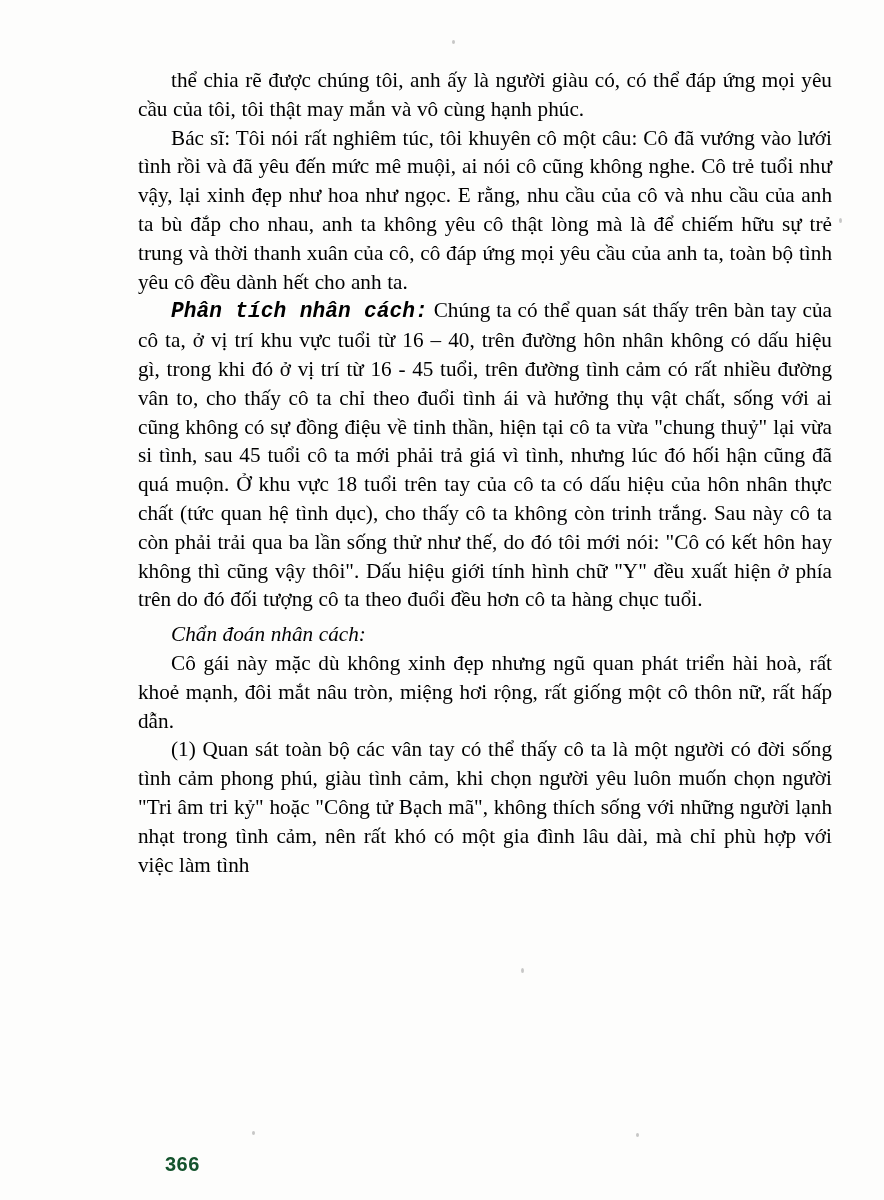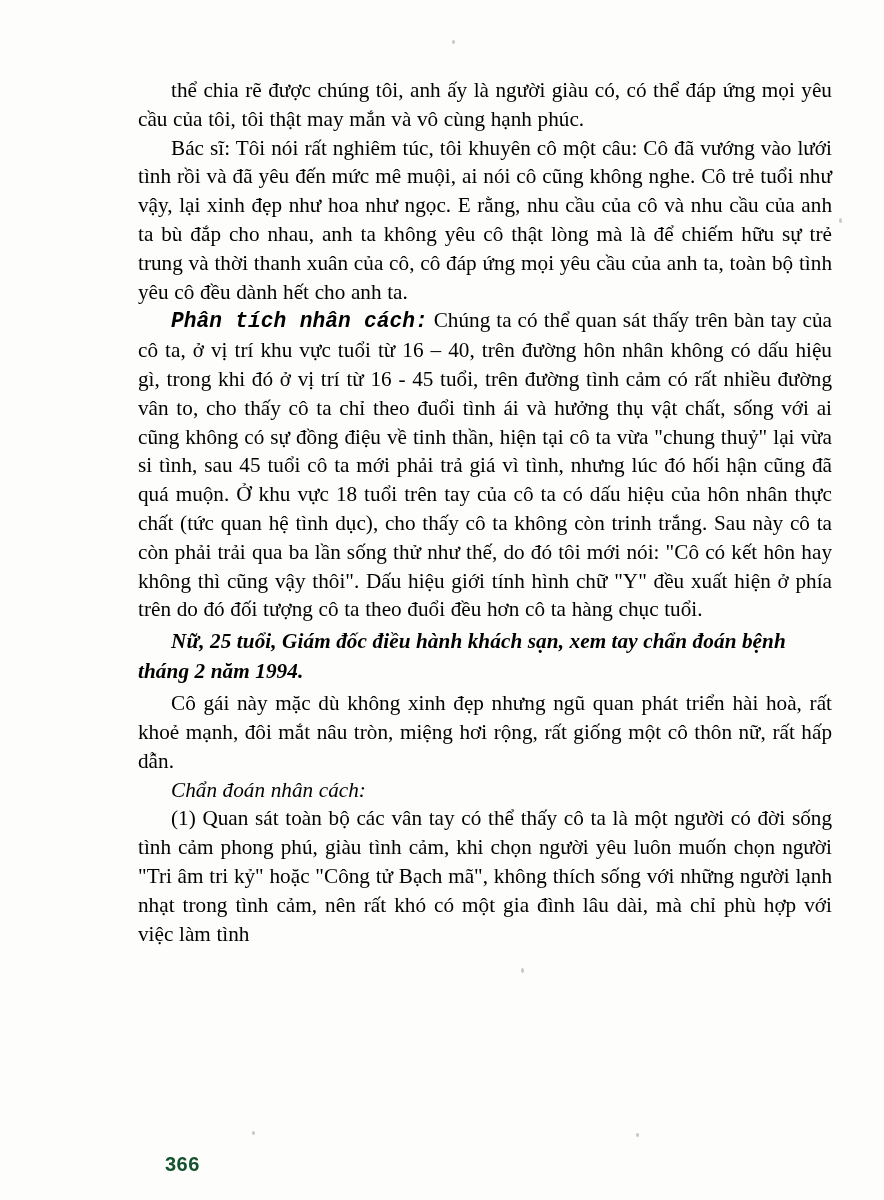--- a/index.html
+++ b/index.html
@@ -19,21 +19,21 @@
   
   .page {
     position: absolute;
     inset: 0;
     background: #fdfdfc;
   }
 
   .page-content {
     position: absolute;
     left: 138px;
-    top: 76px;
+    top: 66px;
     width: 694px;
   }
 
   p.para {
     margin: 0;
     font-size: 21.2px;
     line-height: 28.8px;
     text-align: justify;
     text-justify: inter-word;
     letter-spacing: 0.02px;
@@ -102,25 +102,24 @@
 
   <p class="para">thể chia rẽ được chúng tôi, anh ấy là người giàu có, có thể đáp ứng mọi yêu cầu của tôi, tôi thật may mắn và vô cùng hạnh phúc.</p>
 
   <p class="para">Bác sĩ: Tôi nói rất nghiêm túc, tôi khuyên cô một câu: Cô đã vướng vào lưới tình rồi và đã yêu đến mức mê muội, ai nói cô cũng không nghe. Cô trẻ tuổi như vậy, lại xinh đẹp như hoa như ngọc. E rằng, nhu cầu của cô và nhu cầu của anh ta bù đắp cho nhau, anh ta không yêu cô thật lòng mà là để chiếm hữu sự trẻ trung và thời thanh xuân của cô, cô đáp ứng mọi yêu cầu của anh ta, toàn bộ tình yêu cô đều dành hết cho anh ta.</p>
 
 
   <p class="para"><span class="lead-bi">Phân tích nhân cách:</span><span> Chúng ta có thể quan sát thấy trên bàn tay của cô ta, ở vị trí khu vực tuổi từ 16 – 40, trên đường hôn nhân không có dấu hiệu gì, trong khi đó ở vị trí từ 16 - 45 tuổi, trên đường tình cảm có rất nhiều đường vân to, cho thấy cô ta chỉ theo đuổi tình ái và hưởng thụ vật chất, sống với ai cũng không có sự đồng điệu về tinh thần, hiện tại cô ta vừa "chung thuỷ" lại vừa si tình, sau 45 tuổi cô ta mới phải trả giá vì tình, nhưng lúc đó hối hận cũng đã quá muộn. Ở khu vực 18 tuổi trên tay của cô ta có dấu hiệu của hôn nhân thực chất (tức quan hệ tình dục), cho thấy cô ta không còn trinh trắng. Sau này cô ta còn phải trải qua ba lần sống thử như thế, do đó tôi mới nói: "Cô có kết hôn hay không thì cũng vậy thôi". Dấu hiệu giới tính hình chữ "Y" đều xuất hiện ở phía trên do đó đối tượng cô ta theo đuổi đều hơn cô ta hàng chục tuổi.</span></p>
 
   <div class="spacer-sm"></div>
 
-  <p class="heading-para">Nữ, 25 tuổi, Giám đốc điều hành khách sạn, xem tay chẩn đoán bệnh tháng 2 năm 1994.</p>
 
   <div class="spacer-sm"></div>
 
+  <p class="para"><span class="lead-i">Chẩn đoán nhân cách:</span><span></span></p>
+
   <p class="para">Cô gái này mặc dù không xinh đẹp nhưng ngũ quan phát triển hài hoà, rất khoẻ mạnh, đôi mắt nâu tròn, miệng hơi rộng, rất giống một cô thôn nữ, rất hấp dẫn.</p>
-
-  <p class="para"><span class="lead-i">Chẩn đoán nhân cách:</span><span></span></p>
 
   <p class="para">(1) Quan sát toàn bộ các vân tay có thể thấy cô ta là một người có đời sống tình cảm phong phú, giàu tình cảm, khi chọn người yêu luôn muốn chọn người "Tri âm tri kỷ" hoặc "Công tử Bạch mã", không thích sống với những người lạnh nhạt trong tình cảm, nên rất khó có một gia đình lâu dài, mà chỉ phù hợp với việc làm tình</p>
 
 </div>
 
 <div class="page-number">366</div>
 
 </body></html>

